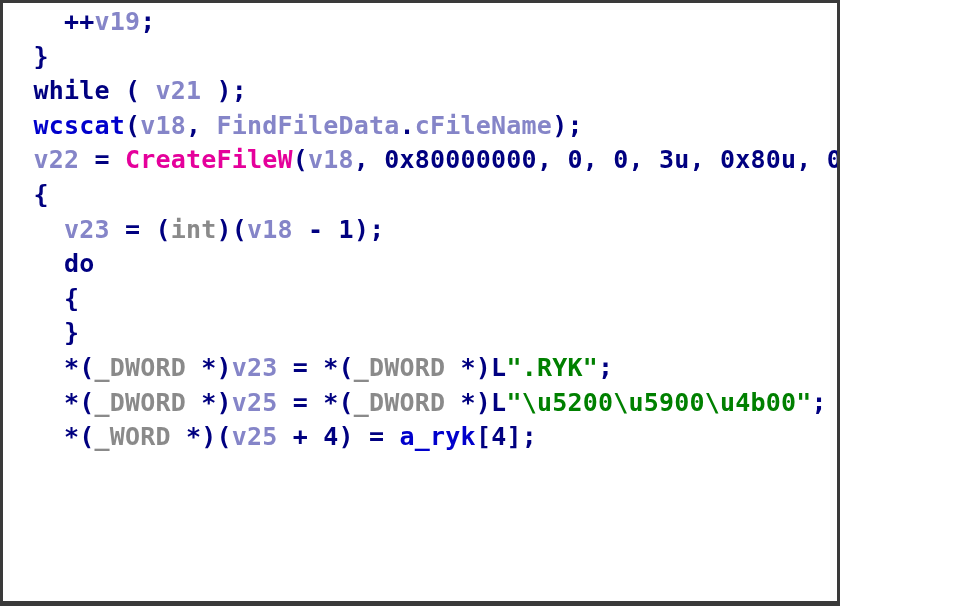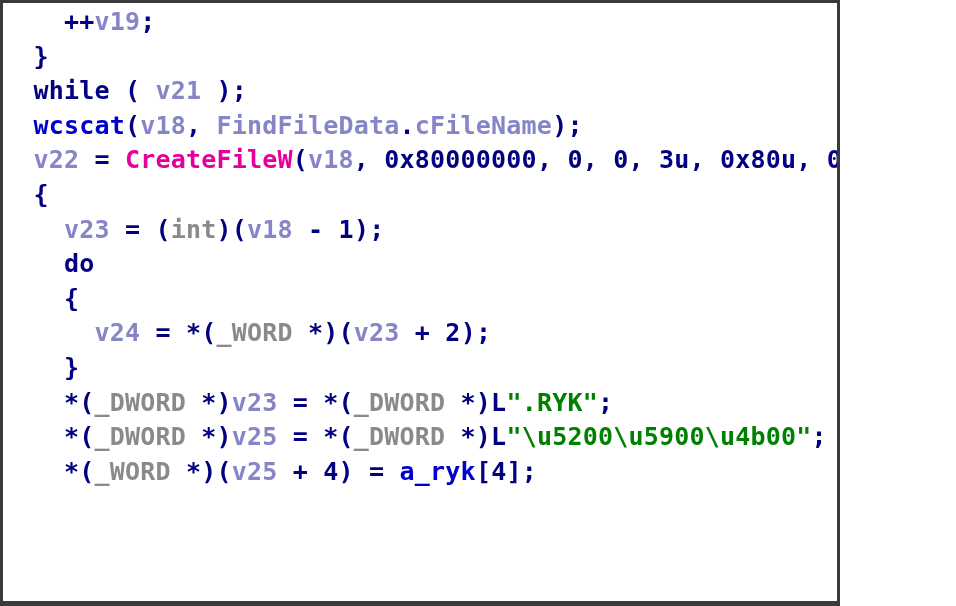--- a/index.html
+++ b/index.html
@@ -60,19 +60,18 @@
   <div id="code-surface">
       <div class="code-line"><span class="t-punct">    ++</span><span class="t-local">v19</span><span class="t-punct">;</span></div>
       <div class="code-line"><span class="t-punct">  }</span></div>
       <div class="code-line"><span class="t-kw">  while </span><span class="t-punct">( </span><span class="t-local">v21</span><span class="t-punct"> );</span></div>
       <div class="code-line"><span class="t-punct">  </span><span class="t-func">wcscat</span><span class="t-punct">(</span><span class="t-local">v18</span><span class="t-punct">, </span><span class="t-local">FindFileData</span><span class="t-punct">.</span><span class="t-local">cFileName</span><span class="t-punct">);</span></div>
       <div class="code-line"><span class="t-punct">  </span><span class="t-local">v22</span><span class="t-punct"> = </span><span class="t-api">CreateFileW</span><span class="t-punct">(</span><span class="t-local">v18</span><span class="t-punct">, </span><span class="t-num">0x80000000</span><span class="t-punct">, </span><span class="t-num">0</span><span class="t-punct">, </span><span class="t-num">0</span><span class="t-punct">, </span><span class="t-num">3u</span><span class="t-punct">, </span><span class="t-num">0x80u</span><span class="t-punct">, </span><span class="t-num">0</span><span class="t-punct">);</span></div>
       <div class="code-line"><span class="t-punct">  {</span></div>
       <div class="code-line"><span class="t-punct">    </span><span class="t-local">v23</span><span class="t-punct"> = (</span><span class="t-type">int</span><span class="t-punct">)(</span><span class="t-local">v18</span><span class="t-punct"> - </span><span class="t-num">1</span><span class="t-punct">);</span></div>
       <div class="code-line"><span class="t-kw">    do</span></div>
       <div class="code-line"><span class="t-punct">    {</span></div>
-      <div class="code-line"><span class="t-punct">      </span><span class="t-local">v24</span><span class="t-punct"> = *(</span><span class="t-type">_WORD</span><span class="t-punct"> *)(</span><span class="t-local">v23</span><span class="t-punct"> + </span><span class="t-num">2</span><span class="t-punct">);</span></div>
       <div class="code-line"><span class="t-punct">    }</span></div>
       <div class="code-line"><span class="t-punct">    *(</span><span class="t-type">_DWORD</span><span class="t-punct"> *)</span><span class="t-local">v23</span><span class="t-punct"> = *(</span><span class="t-type">_DWORD</span><span class="t-punct"> *)</span><span class="t-strpfx">L</span><span class="t-str">".RYK"</span><span class="t-punct">;</span></div>
       <div class="code-line"><span class="t-punct">    *(</span><span class="t-type">_DWORD</span><span class="t-punct"> *)</span><span class="t-local">v25</span><span class="t-punct"> = *(</span><span class="t-type">_DWORD</span><span class="t-punct"> *)</span><span class="t-strpfx">L</span><span class="t-str">"\u5200\u5900\u4b00"</span><span class="t-punct">;</span></div>
       <div class="code-line"><span class="t-punct">    *(</span><span class="t-type">_WORD</span><span class="t-punct"> *)(</span><span class="t-local">v25</span><span class="t-punct"> + </span><span class="t-num">4</span><span class="t-punct">) = </span><span class="t-func">a_ryk</span><span class="t-punct">[</span><span class="t-num">4</span><span class="t-punct">];</span></div>
     </div>
 </div>
 
 </body></html>

